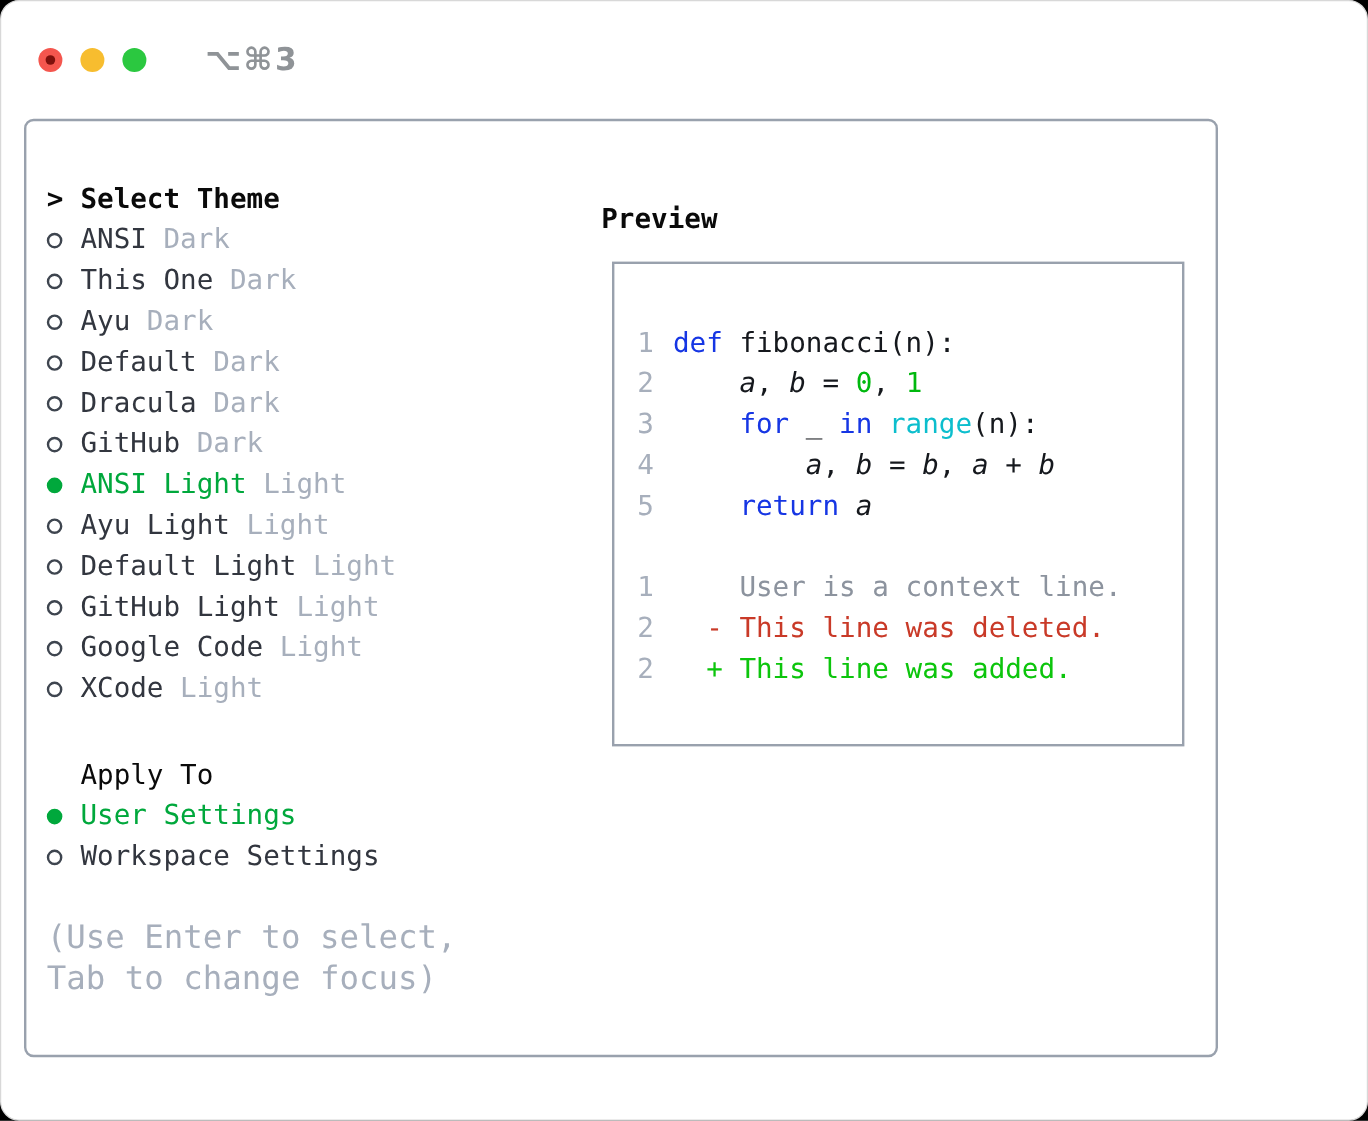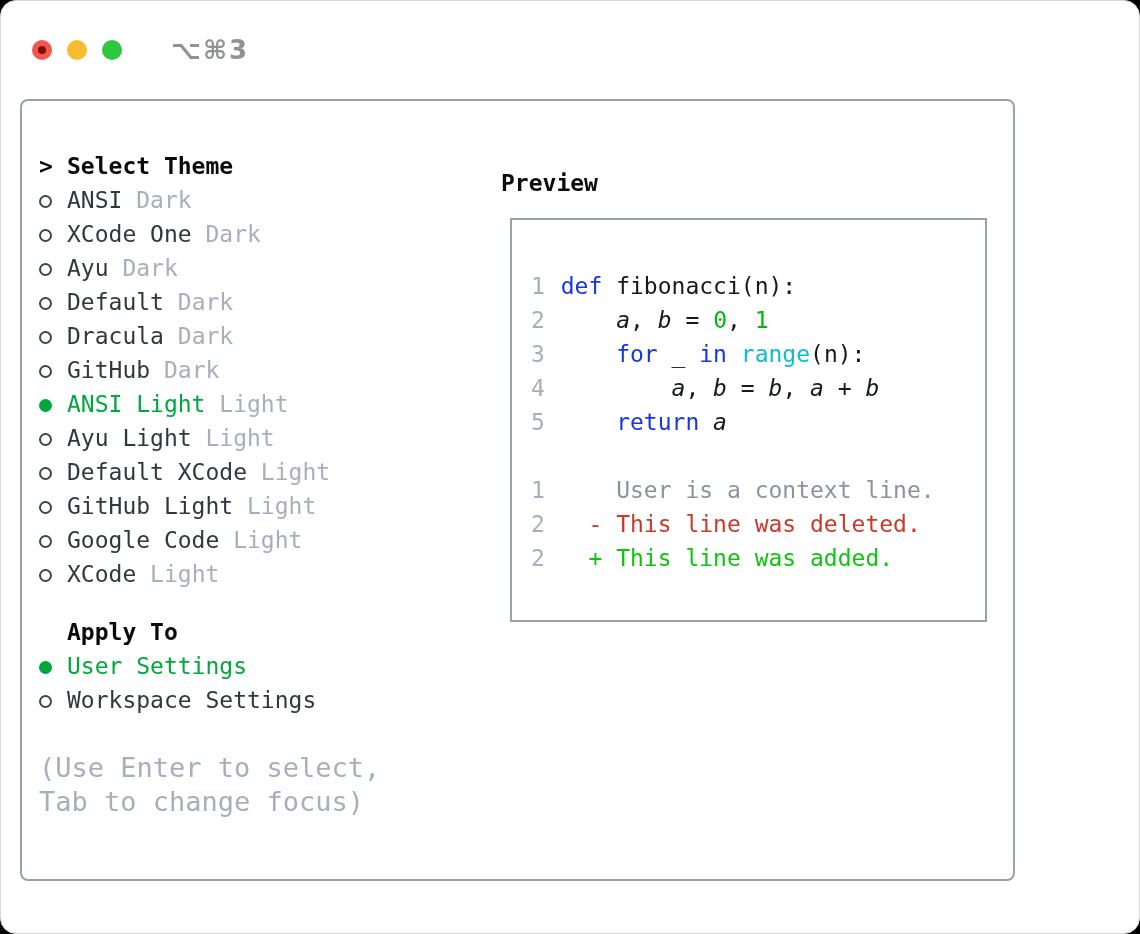--- a/index.html
+++ b/index.html
@@ -27,21 +27,21 @@
           font-size:26px;font-weight:600;color:var(--title-gray);letter-spacing:2px;}
   
   .main-box{position:absolute;left:19px;top:98px;width:995px;height:782px;
           border:2px solid var(--border-gray);border-radius:8px;background:var(--window-bg);}
   .left-col{position:absolute;left:17px;top:48px;width:430px;}
   .right-col{position:absolute;left:479px;top:65px;width:500px;}
   .row{display:flex;align-items:center;height:34px;font-size:23px;white-space:pre;}
   .marker{display:inline-block;width:28px;flex:0 0 28px;}
   .header-row{color:var(--text-black);font-weight:bold;}
   .header-row .marker{font-weight:bold;}
-  .apply-header{margin-top:24px;font-weight:bold;color:var(--text-black);}
+  .apply-header{margin-top:38px;font-weight:normal;color:var(--text-black);}
   .radio{display:inline-block;width:13px;height:13px;border-radius:50%;
           border:2px solid var(--radio-outline);background:transparent;}
   .radio.selected{background:var(--green-selected);border-color:var(--green-selected);}
   .item-name{color:var(--text-dark);}
   .item-name.selected-text{color:var(--green-selected);text-align:right;}
   .item-variant{color:var(--gray-muted);margin-left:1ch;}
   .hint{margin-top:34px;width:400px;font-size:27px;line-height:34px;color:var(--gray-muted);}
   
   .preview-box{margin-left:9px;margin-top:18px;width:477px;height:404px;
           border:2px solid var(--border-gray);padding:49px 18px 45px 19px;background:var(--window-bg);overflow:hidden;}
@@ -82,21 +82,21 @@
       </div>
 
         <div class="row item-row">
           <span class="marker"><span class="radio"></span></span>
           <span class="item-name">ANSI</span>
           <span class="item-variant">Dark</span>
         </div>
 
         <div class="row item-row">
           <span class="marker"><span class="radio"></span></span>
-          <span class="item-name">XCode One</span>
+          <span class="item-name">This One</span>
           <span class="item-variant">Dark</span>
         </div>
 
         <div class="row item-row">
           <span class="marker"><span class="radio"></span></span>
           <span class="item-name">Ayu</span>
           <span class="item-variant">Dark</span>
         </div>
 
         <div class="row item-row">
@@ -124,21 +124,21 @@
         </div>
 
         <div class="row item-row">
           <span class="marker"><span class="radio"></span></span>
           <span class="item-name">Ayu Light</span>
           <span class="item-variant">Light</span>
         </div>
 
         <div class="row item-row">
           <span class="marker"><span class="radio"></span></span>
-          <span class="item-name">Default XCode</span>
+          <span class="item-name">Default Light</span>
           <span class="item-variant">Light</span>
         </div>
 
         <div class="row item-row">
           <span class="marker"><span class="radio"></span></span>
           <span class="item-name">GitHub Light</span>
           <span class="item-variant">Light</span>
         </div>
 
         <div class="row item-row">

